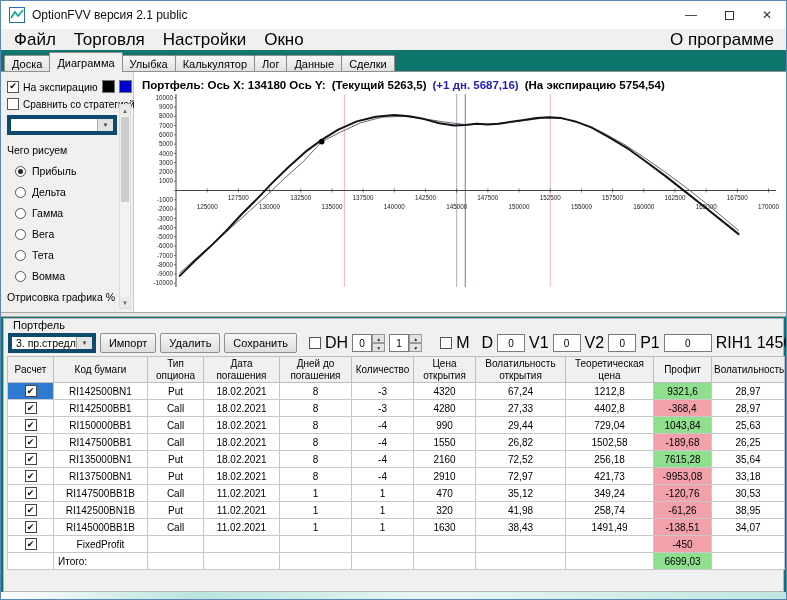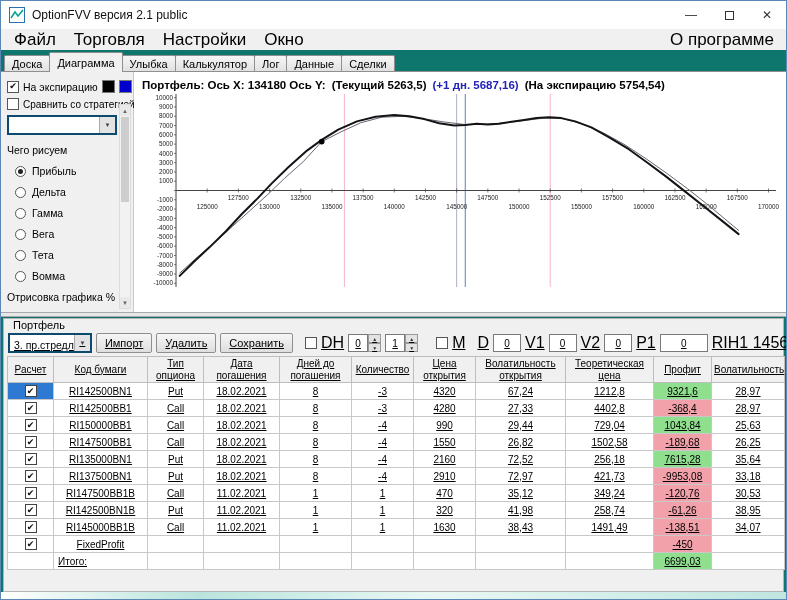--- a/index.html
+++ b/index.html
@@ -34,21 +34,21 @@
 
   
   .content { flex: 1 1 auto; display: flex; overflow: hidden; }
   .left-panel { width: 132px; flex: 0 0 auto; position: relative; padding: 5px 16px 0 6px;
                 font-size: 10.5px; background: #f0f0f0; }
   .chk-row { display: flex; align-items: center; gap: 4px; margin: 3px 0 5px; white-space: nowrap; }
   .checkbox { width: 12px; height: 12px; border: 1px solid #555; background: #fff; flex: 0 0 auto;
               display: inline-flex; align-items: center; justify-content: center; }
   .checkbox.checked::before { content: "✔"; font-size: 9px; line-height: 1; color: #111; }
   .swatch { width: 13px; height: 13px; border: 1px solid #777; flex: 0 0 auto; }
-  .combo { height: 20px; border: 2px solid #0c4a6e; background: #fff; display: flex;
+  .combo { height: 20px; border: 4px solid #0c4a6e; background: #fff; display: flex;
            align-items: flex-end; padding-left: 4px; font-size: 10.5px; margin: 2px 0 4px; }
   .combo .arrow-btn { margin-left: auto; width: 16px; height: 100%; background: #e3e3e3;
            border-left: 1px solid #aaa; display: flex; align-items: center; justify-content: center;
            font-size: 6px; color: #444; }
   .section-label { margin: 9px 0 2px; font-size: 10.5px; }
   .radio-row { display: flex; align-items: center; gap: 6px; margin: 9px 8px; }
   .radio { width: 11px; height: 11px; border: 1px solid #555; border-radius: 50%; background: #fff;
            position: relative; flex: 0 0 auto; }
   .radio.selected::after { content: ""; position: absolute; inset: 2px; background: #222; border-radius: 50%; }
   .panel-scrollbar { position: absolute; right: 2px; top: 32px; bottom: 3px; width: 12px;
@@ -61,21 +61,21 @@
   .chart-area { flex: 1 1 auto; background: #ffffff; border-left: 1px solid #c8c8c8;
                 padding: 7px 2px 0 8px; overflow: hidden; }
   .chart-title { font-size: 11.5px; font-weight: 700; white-space: nowrap; }
   .chart-title span { margin-right: 6px; }
 
   .splitter { height: 5px; background: #e8e8e8; border-top: 1px solid #a8a8a8;
               border-bottom: 1px solid #a8a8a8; flex: 0 0 auto; }
 
   
   .portfolio { flex: 0 0 auto; height: 274px; margin: 1px 2px 0; border: 1px solid #b4b4b4;
-               position: relative; background: #f0f0f0; padding: 13px 2px 0; text-decoration: underline; }
+               position: relative; background: #f0f0f0; padding: 13px 2px 0; }
   .group-label { position: absolute; top: 0; left: 7px; font-size: 11px; background: #f0f0f0;
                  padding: 0 2px; }
   .controls { display: flex; align-items: center; gap: 4px; height: 24px; padding: 0 2px 2px;
               font-size: 11px; white-space: nowrap; }
   .btn { height: 20px; padding: 0 8px; border: 1px solid #8f8f8f;
          background: linear-gradient(#f6f6f6, #dedede); font-size: 11px;
          display: inline-flex; align-items: center; border-radius: 2px; }
   .spinner { display: inline-flex; height: 18px; }
   .spin-val { width: 20px; border: 1px solid #7a7a7a; background: #fff; font-size: 10px;
               display: inline-flex; align-items: center; justify-content: center; }

